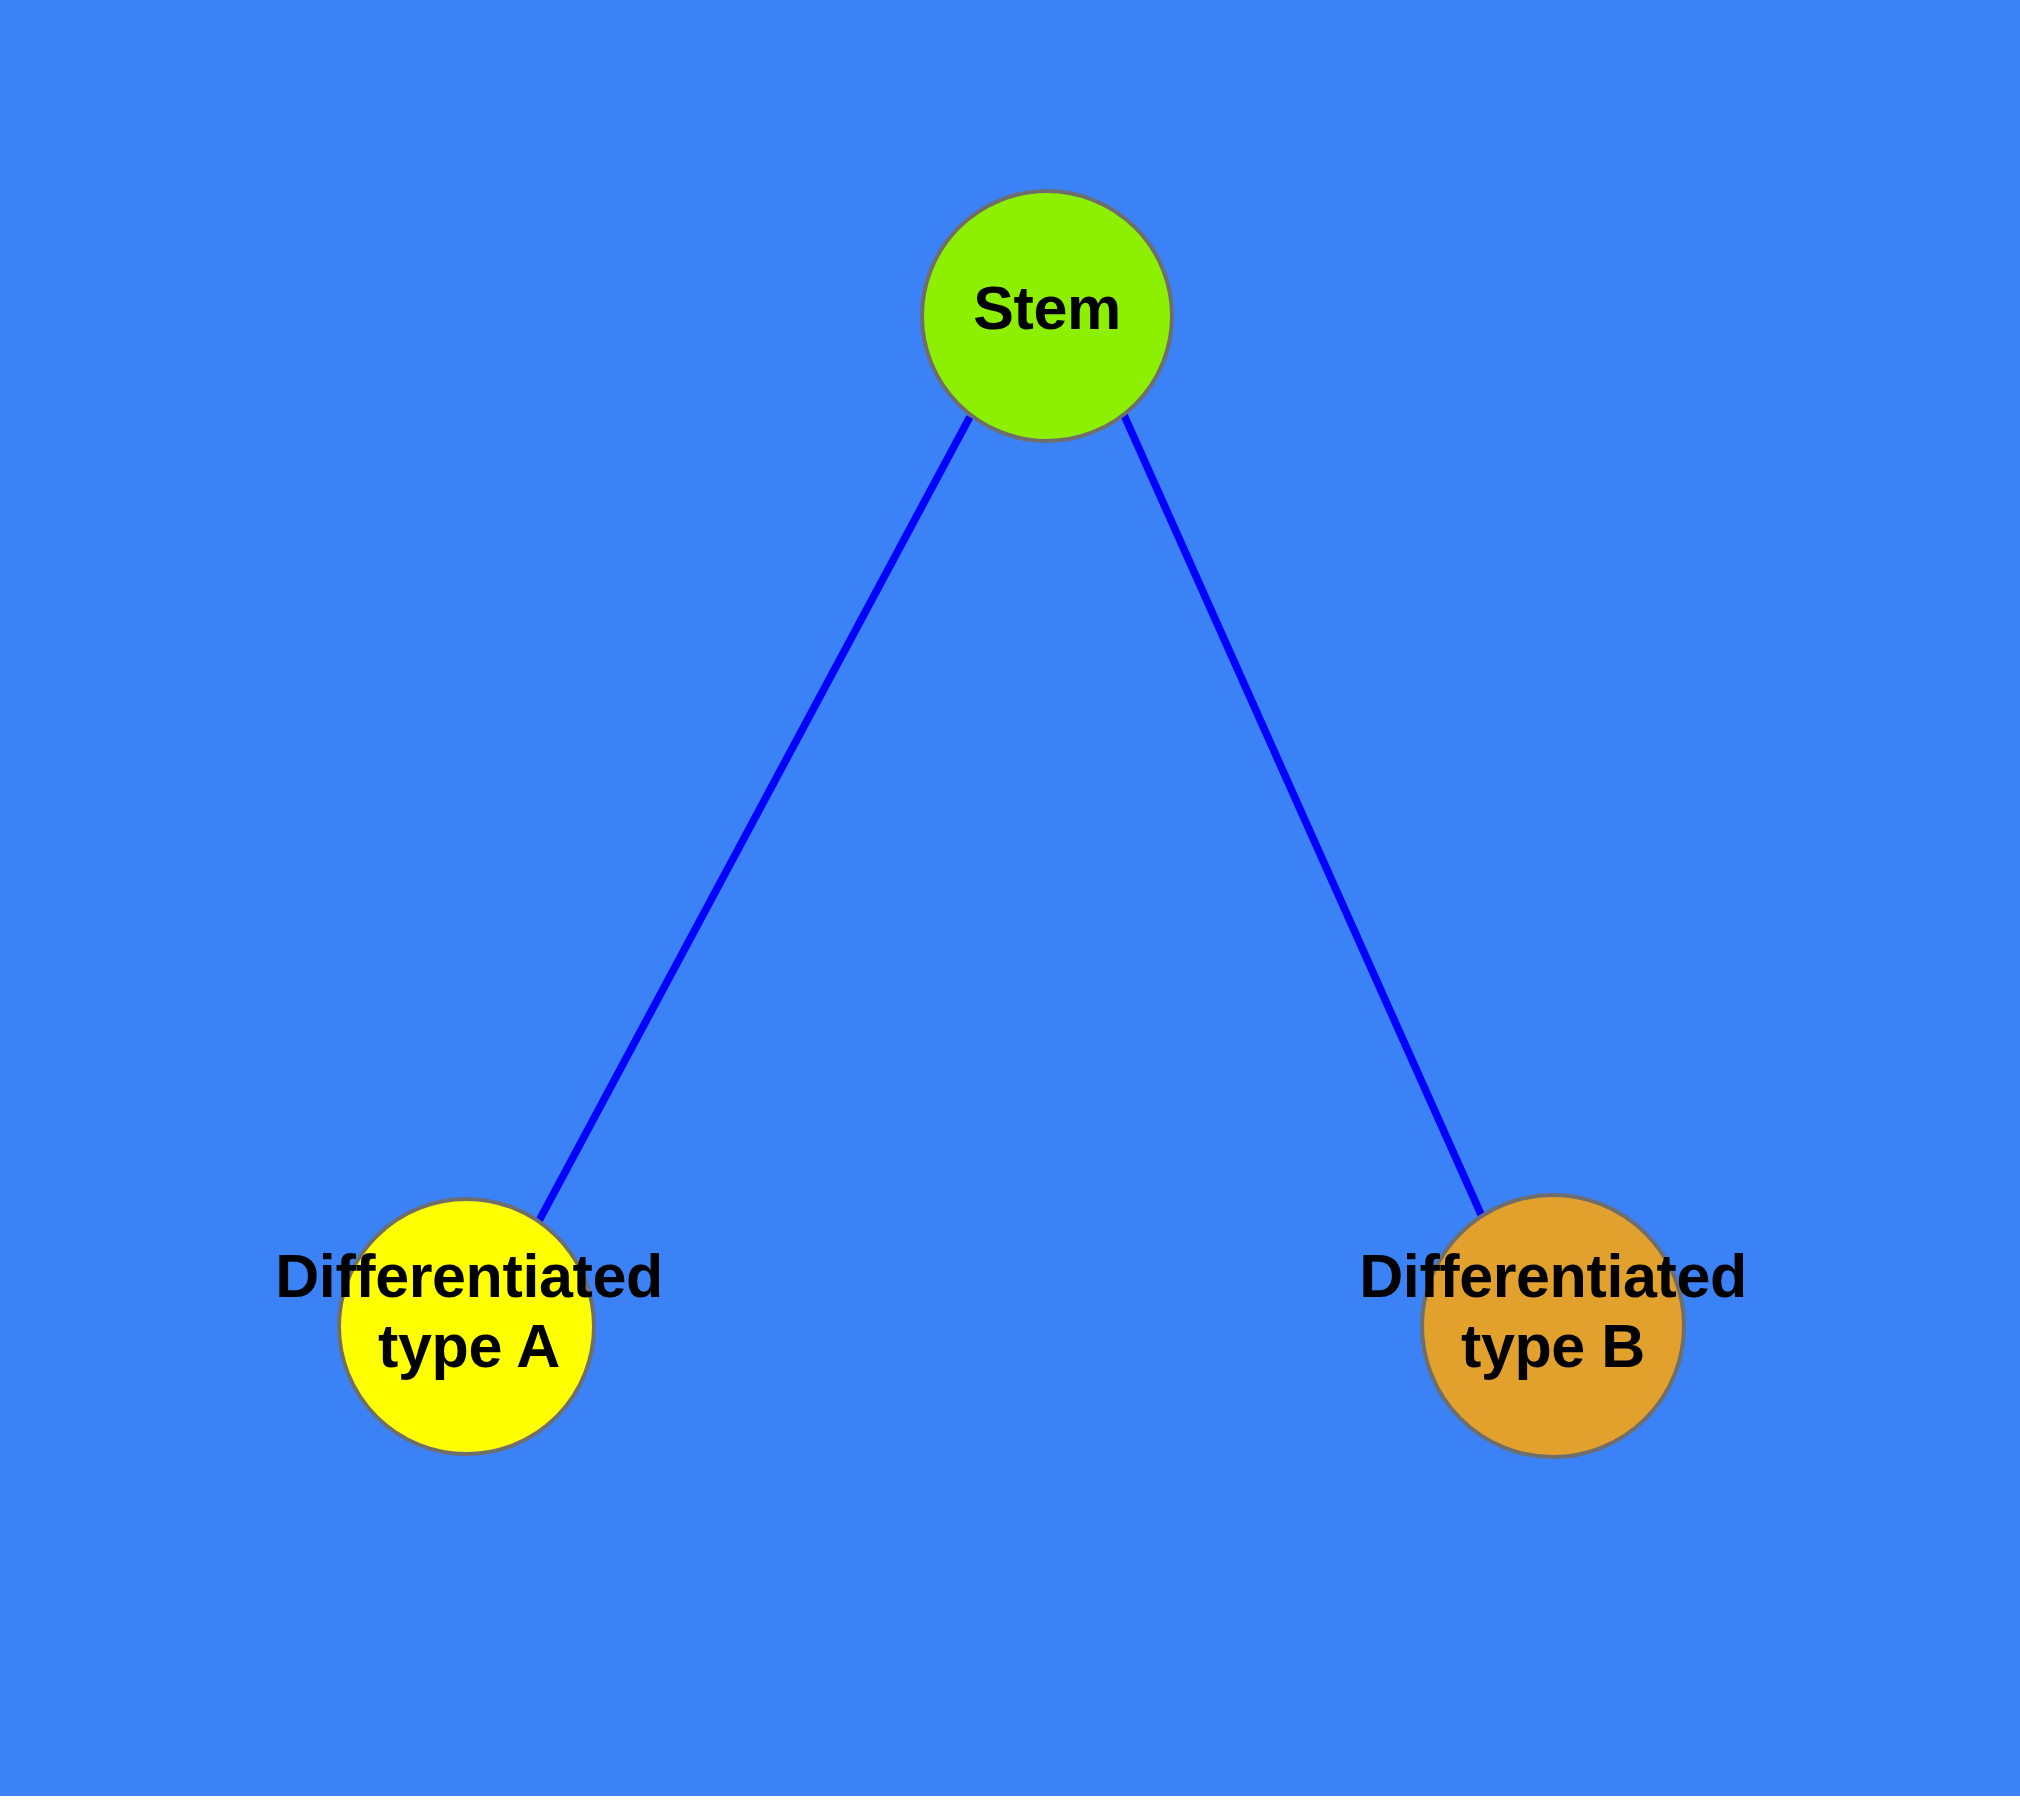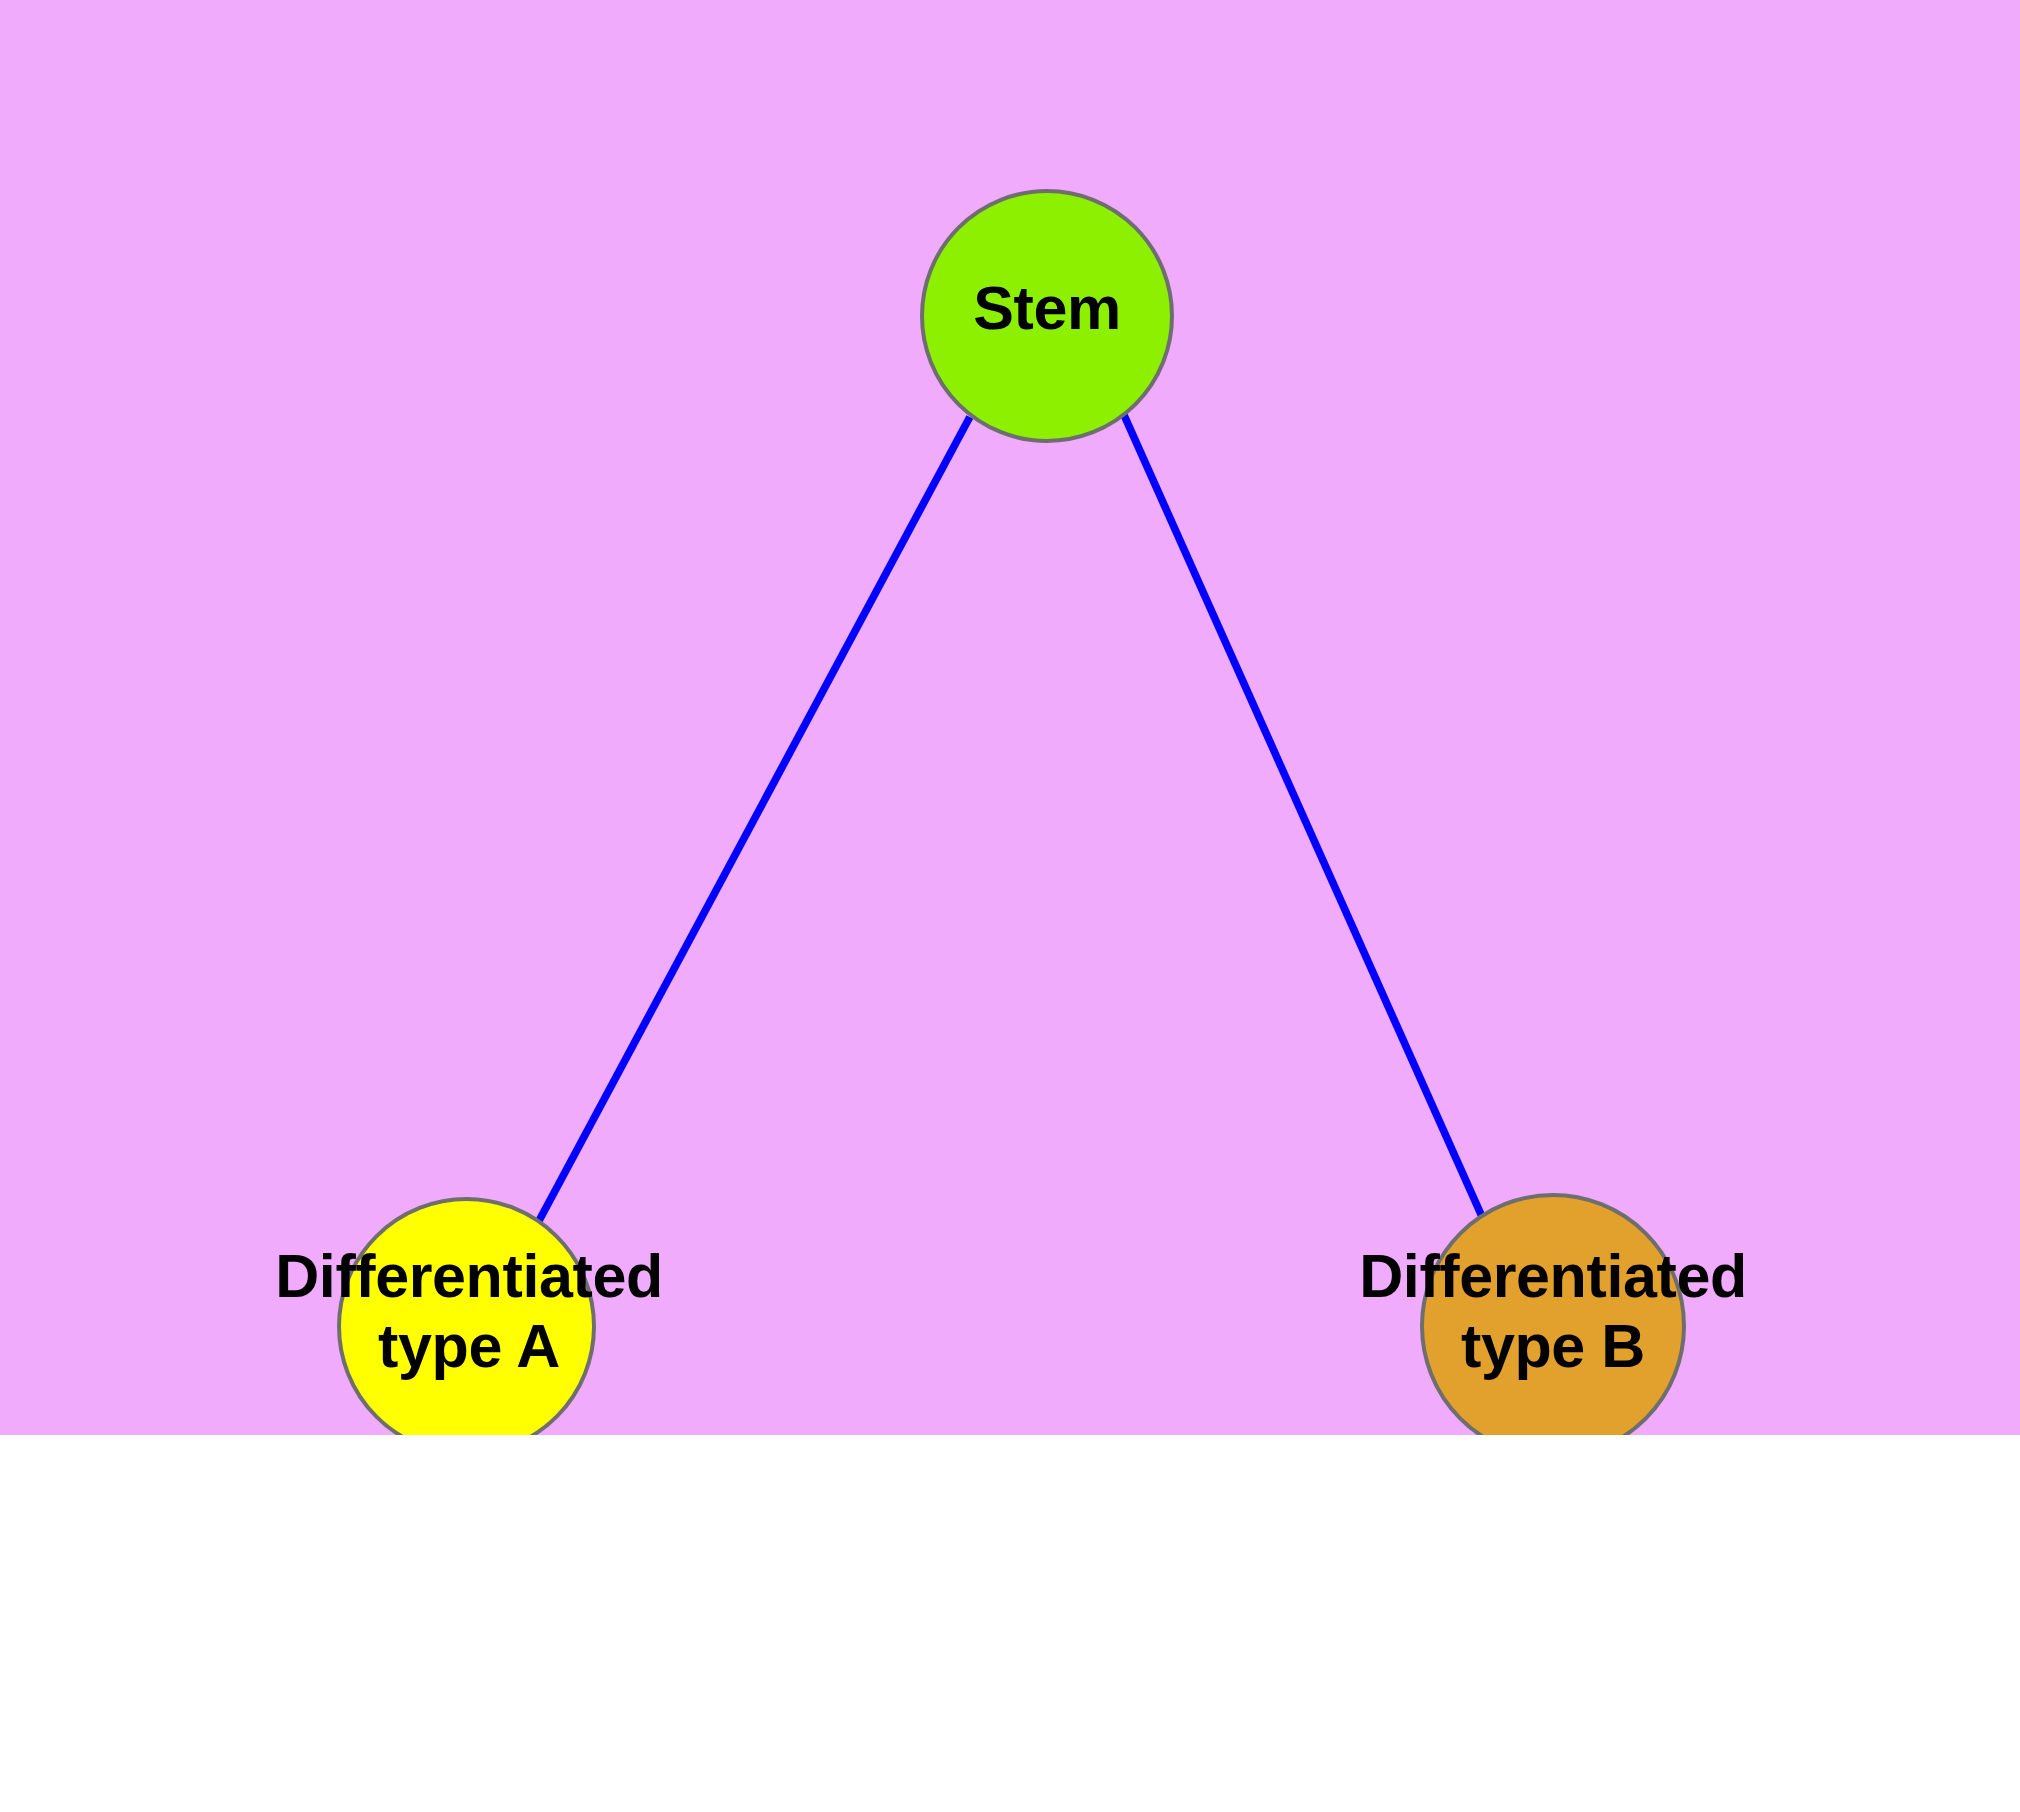--- a/index.html
+++ b/index.html
@@ -7,23 +7,23 @@
     margin: 0;
     padding: 0;
   }
   body {
     background: #ffffff;
     font-family: "Liberation Sans", sans-serif;
   }
   #graph-canvas {
     position: relative;
     width: 2021px;
-    height: 1435px;
+    height: 1796px;
     overflow: hidden;
-    background: #f0abfc;
+    background: #3b82f6;
   }
   #edge-layer {
     position: absolute;
     left: 0;
     top: 0;
     width: 2021px;
     height: 1812px;
     display: block;
   }
   .node {

